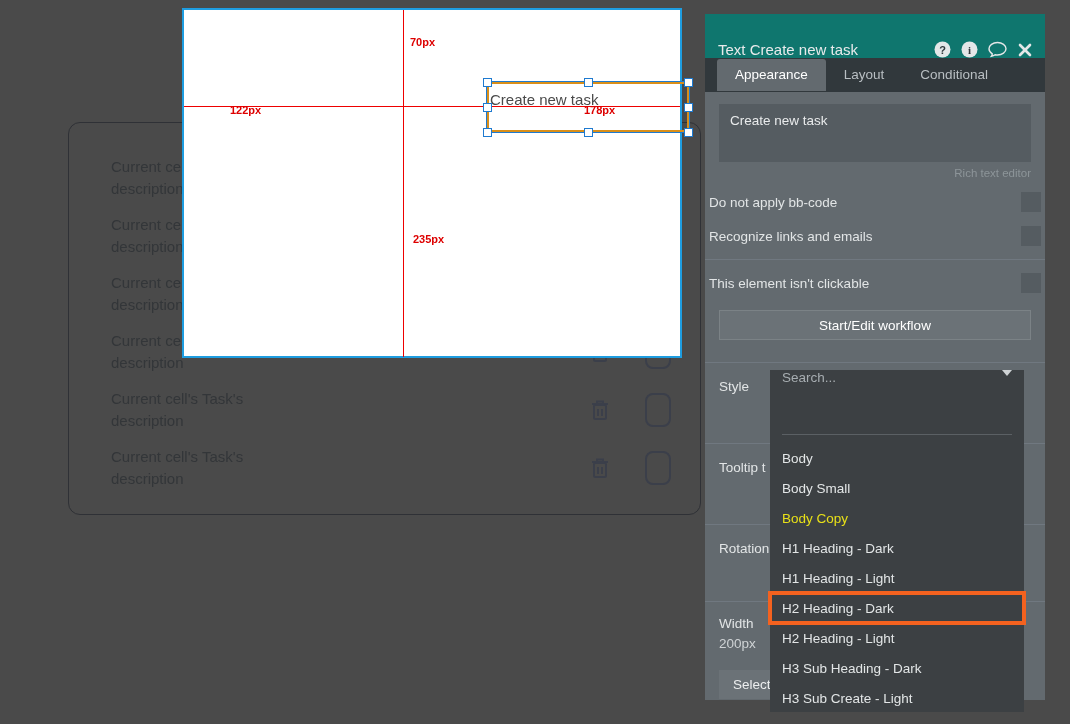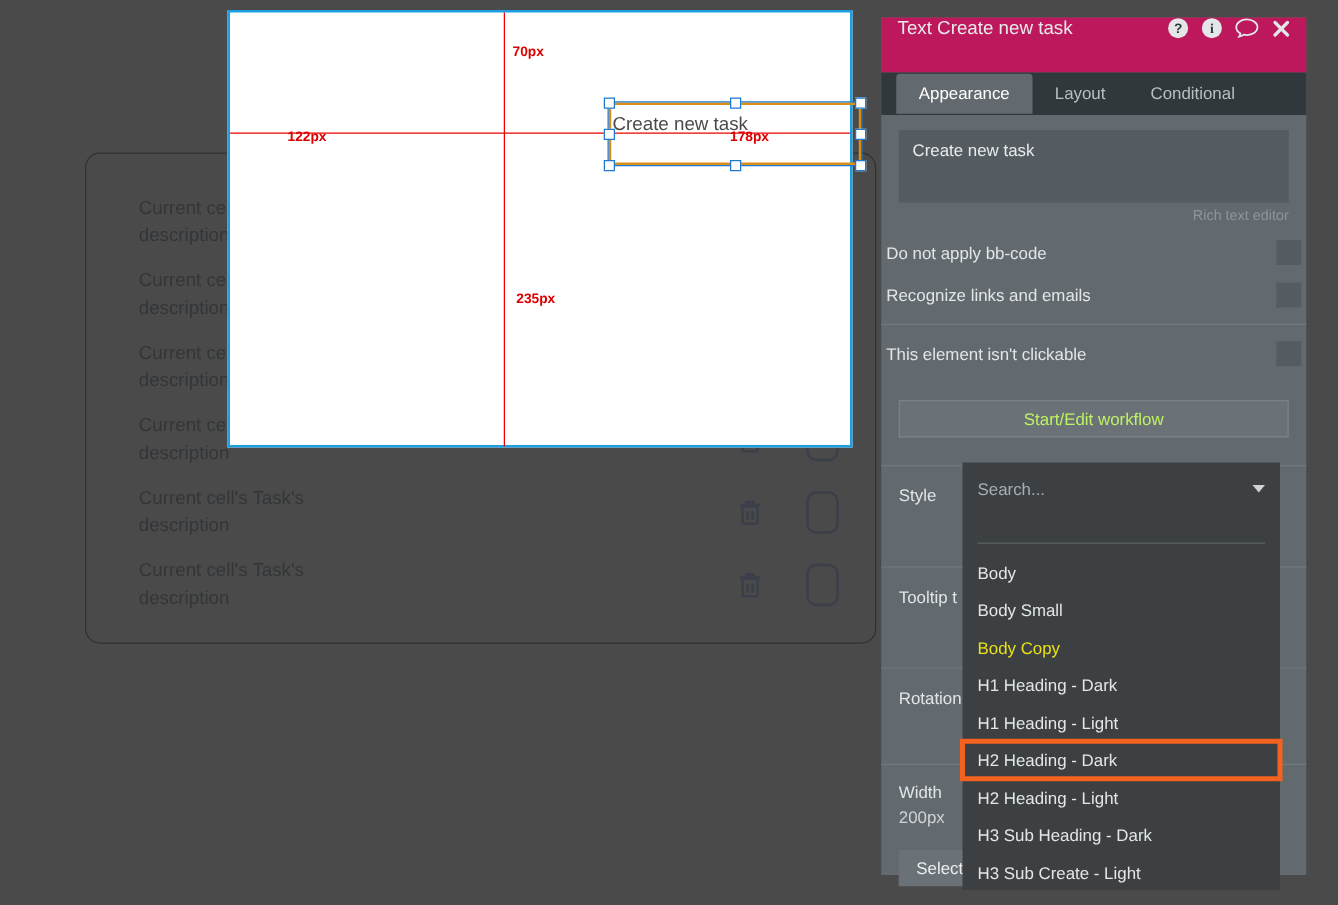--- a/index.html
+++ b/index.html
@@ -72,22 +72,22 @@
     background: #ffffff; border: 1px solid #1e7ad0;
   }
 
   
   .panel {
     position: absolute;
     left: 705px; top: 14px; width: 340px; height: 686px;
     background: #636a6f;
   }
   .panel-header {
-    height: 44px; background: #be185d;
-    display: flex; align-items: flex-start; justify-content: space-between;
+    height: 44px; background: #0f766e;
+    display: flex; align-items: flex-end; justify-content: space-between;
     padding: 0 12px 0 13px;
   }
   .panel-title { color: #e8eaeb; font-size: 15px; }
   .header-icons { display: flex; align-items: center; gap: 10px; }
   .header-icons span { display: flex; cursor: pointer; }
 
   .tabs {
     height: 34px; background: #31383c;
     display: flex; align-items: center; padding-left: 12px;
   }
@@ -115,23 +115,23 @@
     padding: 0 4px; height: 34px;
   }
   .prow-label { color: #e2e5e6; font-size: 13.5px; }
   .chk {
     width: 20px; height: 20px; background: #555c61;
     cursor: pointer;
   }
   .sep { height: 1px; background: #707880; margin: 6px 0; }
 
   .wf-btn {
-    margin: 20px 14px 0; height: 30px;
+    margin: 10px 14px 0; height: 30px;
     background: #6b7277; border: 1px solid #7b8286;
-    color: #bef264; font-size: 13.5px;
+    color: #ffffff; font-size: 13.5px;
     display: flex; align-items: center; justify-content: center;
     cursor: pointer;
   }
 
   .field-row {
     display: flex; align-items: flex-start;
     padding: 16px 14px 0 14px; min-height: 56px;
   }
   .field-label { color: #e2e5e6; font-size: 13.5px; width: 52px; flex: none; }
   .field-val { color: #cfd3d5; font-size: 13.5px; }
@@ -144,21 +144,21 @@
   }
 
   
   .dropdown {
     position: absolute;
     left: 770px; top: 370px; width: 254px; height: 342px;
     background: #3c4043;
     z-index: 50;
   }
   .dd-search {
-    height: 42px; display: flex; align-items: center;
+    height: 42px; display: flex; align-items: flex-start;
     justify-content: space-between; padding: 0 12px;
   }
   .dd-placeholder { color: #a7adb1; font-size: 13.5px; }
   .dd-caret {
     width: 0; height: 0;
     border-left: 5px solid transparent;
     border-right: 5px solid transparent;
     border-top: 6px solid #cfd3d5;
   }
   .dd-divider { height: 1px; background: #5b6064; margin: 0 12px; }

